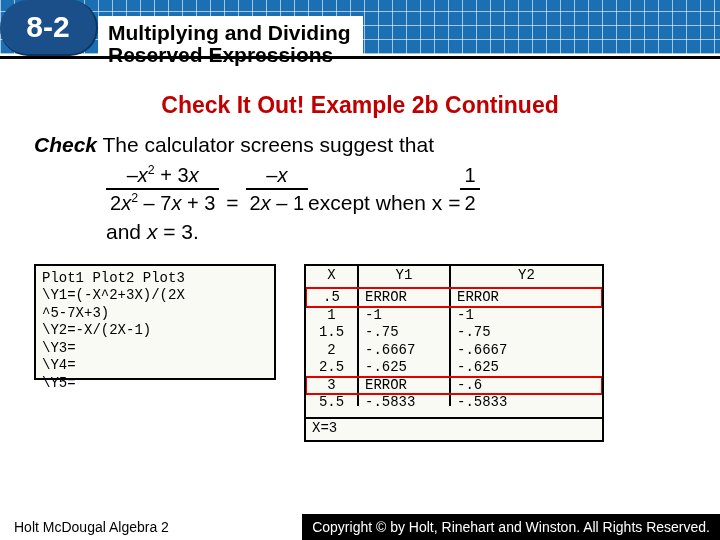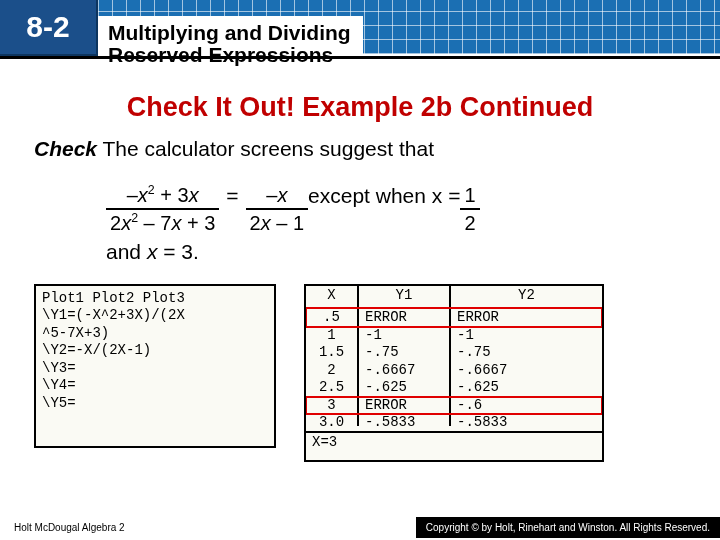--- a/index.html
+++ b/index.html
@@ -1,50 +1,50 @@
 <!DOCTYPE html>
 <html><head>
 <meta charset="utf-8">
 <style>
   * { margin: 0; padding: 0; box-sizing: border-box; }
   body { width: 720px; height: 540px; background: #fff; font-family: Verdana, Geneva, sans-serif; position: relative; overflow: hidden; }
   .header { height: 72px; background: #fff; position: relative; }
   .grid-bg2 { position:absolute; right:0; top:0; width:720px; height:54px; background:#1b6fb3; z-index:1;
     background-image: repeating-linear-gradient(0deg, rgba(255,255,255,0.6) 0 1px, transparent 1px 14px), repeating-linear-gradient(90deg, rgba(255,255,255,0.6) 0 1px, transparent 1px 14px);
   }
-  .lesson-box { position:absolute; left:0; top:0; width:98px; height:56px; background:#1b4f8a; color:#fff; font-family:"Arial Black",Arial,sans-serif; font-size:30px; font-weight:900; display:flex; align-items:center; justify-content:center; z-index:3; border-right:2px solid #0d355f; border-bottom:2px solid #0d355f;}
+  .lesson-box { position:absolute; left:0; top:0; width:98px; height:56px; background:#1b4f8a; color:#fff; font-family:"Arial Black",Arial,sans-serif; font-size:30px; font-weight:900; display:flex; align-items:center; justify-content:center; z-index:3; border-right:2px solid #0d355f; border-bottom:2px solid #0d355f;border-radius:28px;}
   .title-bar { position:absolute; left:98px; top:16px; height:56px; background:#fff; z-index:2; padding:3px 12px 3px 10px; display:flex; flex-direction:column; justify-content:center; line-height:1.05;}
   .title-bar span { font-family:"Arial Black",Arial,sans-serif; font-weight:900; font-size:21px; color:#000; white-space:nowrap;}
   .hr-line { position:absolute; left:0; top:56px; width:720px; height:3px; background:#000; z-index:4;}
-  .subtitle { text-align:center; color:#c00000; font-family:"Arial Black",Arial,sans-serif; font-weight:900; font-size:27px; margin-top:20px;}
+  .subtitle { text-align:center; color:#c00000; font-family:"Arial Black",Arial,sans-serif; font-weight:900; font-size:23px; margin-top:20px;}
   .content { padding: 12px 54px 0 34px; font-size:21px; color:#000; font-family:Verdana,sans-serif; line-height:1.3;}
   .bi { font-style:italic; font-weight:bold;}
-  .eqrow { display:flex; align-items:flex-start; flex-wrap:nowrap; margin-top:20px;}
+  .eqrow { display:flex; align-items:flex-end; flex-wrap:nowrap; margin-top:4px;}
   .frac { display:inline-flex; flex-direction:column; align-items:center; }
   .frac .n, .frac .d { padding:0 4px; white-space:nowrap; font-size:20px;}
   .frac .bar { width:100%; height:2px; background:#000;}
   .eq { padding:0 7px;}
   .indent { margin-left:72px;}
   .after { margin-left:72px; margin-top:2px;}
   sup.s{font-size:0.62em; vertical-align:super;}
   .screens { display:flex; gap:28px; margin:18px 0 0 34px;}
   .scr { border:2px solid #000; background:#fafaf4; font-family:"Courier New",monospace; font-size:14px; line-height:1.25; color:#000; }
-  .scr1 { width:242px; height:164px; padding:4px 6px;}
+  .scr1 { width:242px; height:116px; padding:4px 6px;}
   .scr2 { width:300px; height:178px; padding:0; position:relative;}
   .tbl { width:100%; border-collapse:collapse; font-family:"Courier New",monospace; font-size:14px;}
   .tbl th { border-bottom:2px solid #000; padding:1px 4px 3px; text-align:center; font-weight:normal;}
   .tbl td { padding:0 6px; text-align:left;}
   .tbl .xl { border-right:2px solid #000; text-align:center; width:52px;}
   .tbl th.xl { border-right:2px solid #000;}
   .tbl .y1 { border-right:2px solid #000; width:92px;}
   .hl { outline:2px solid #e00000; outline-offset:-1px;}
-  .scr2-foot { position:absolute; left:0; bottom:0; width:100%; border-top:2px solid #000; padding:1px 6px 8px; background:#fafaf4;}
+  .scr2-foot { position:absolute; left:0; bottom:0; width:100%; border-top:2px solid #000; padding:1px 6px 2px; background:#fafaf4;}
   .footer { position:absolute; left:0; bottom:0; width:720px; height:26px; display:flex; justify-content:space-between; align-items:center;}
-  .pub { font-family:Verdana,sans-serif; font-size:10px; padding-left:14px; color:#000;}
-  .copy { background:#000; color:#fff; font-size:10px; padding:5px 10px; font-family:Arial,sans-serif;}
+  .pub { font-family:Verdana,sans-serif; font-size:14px; padding-left:14px; color:#000;}
+  .copy { background:#000; color:#fff; font-size:14px; padding:5px 10px; font-family:Arial,sans-serif;}
   .it{font-style:italic;}
   .tbody-wrap{height:140px; overflow:hidden;}
 </style>
 </head>
 <body>
 
 <div class="header">
   <div class="grid-bg2"></div>
   <div class="lesson-box">
     <span>8-2</span>
@@ -131,21 +131,21 @@
               <td class="xl">2.5</td>
               <td class="y1">-.625</td>
               <td>-.625</td>
             </tr>
         <tr class="hl">
               <td class="xl">3</td>
               <td class="y1">ERROR</td>
               <td>-.6</td>
             </tr>
         <tr>
-              <td class="xl">3.0</td>
+              <td class="xl">5.5</td>
               <td class="y1">-.5833</td>
               <td>-.5833</td>
             </tr>
       </tbody>
     </table>
     </div>
     <div class="scr2-foot">X=3</div>
   </div>
 </div>
 

